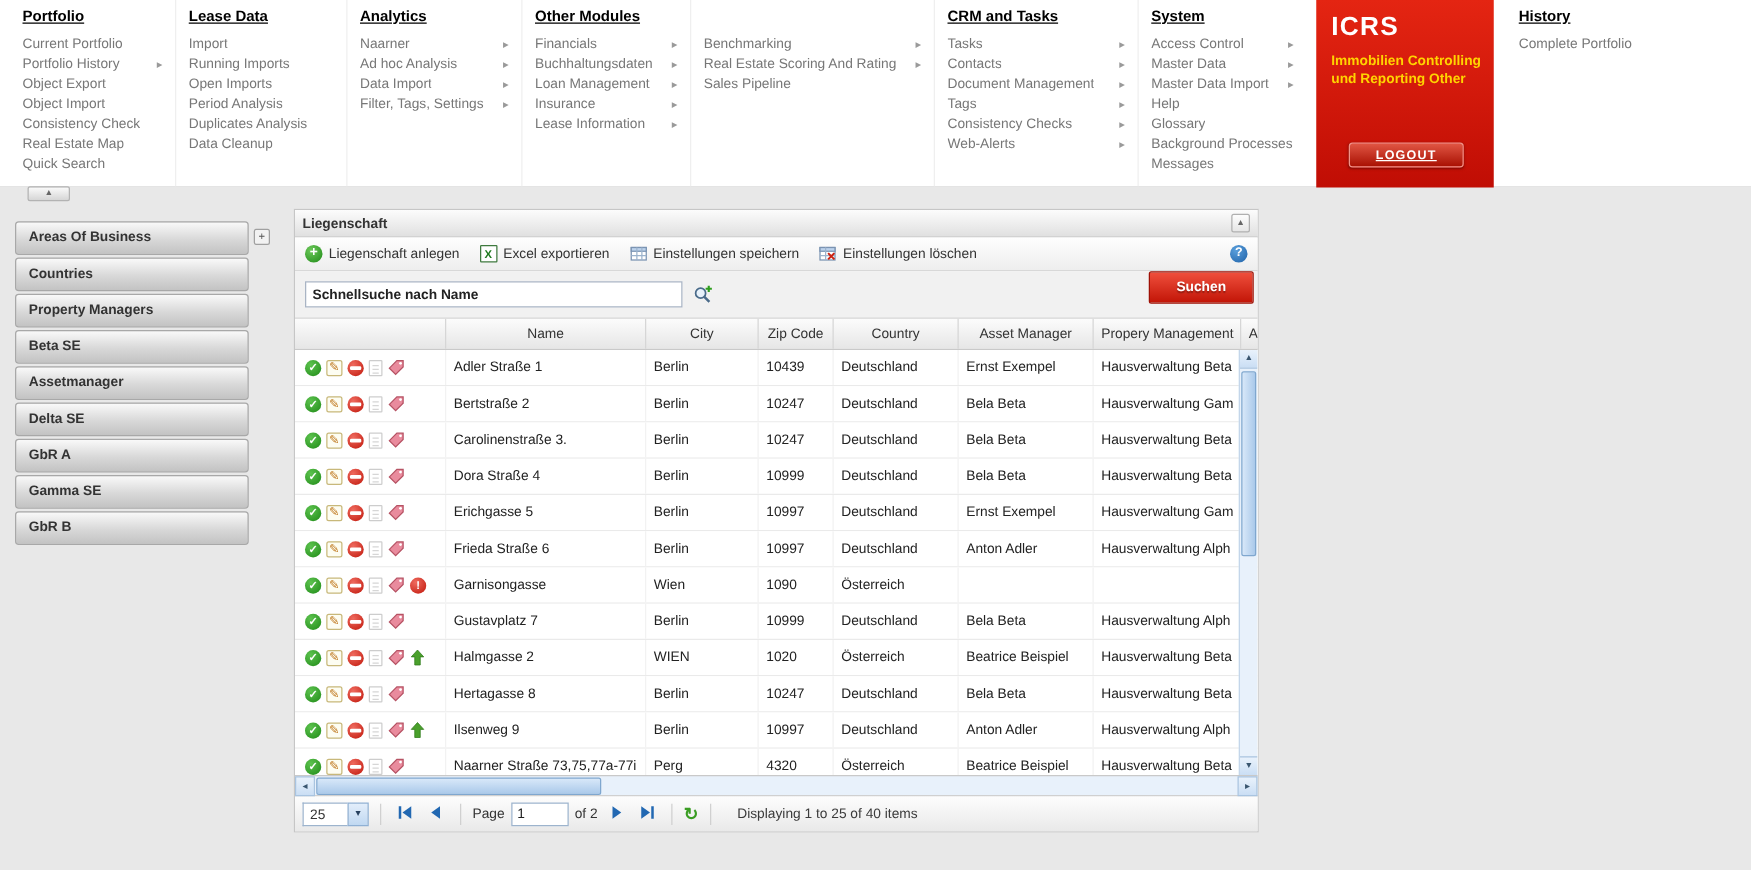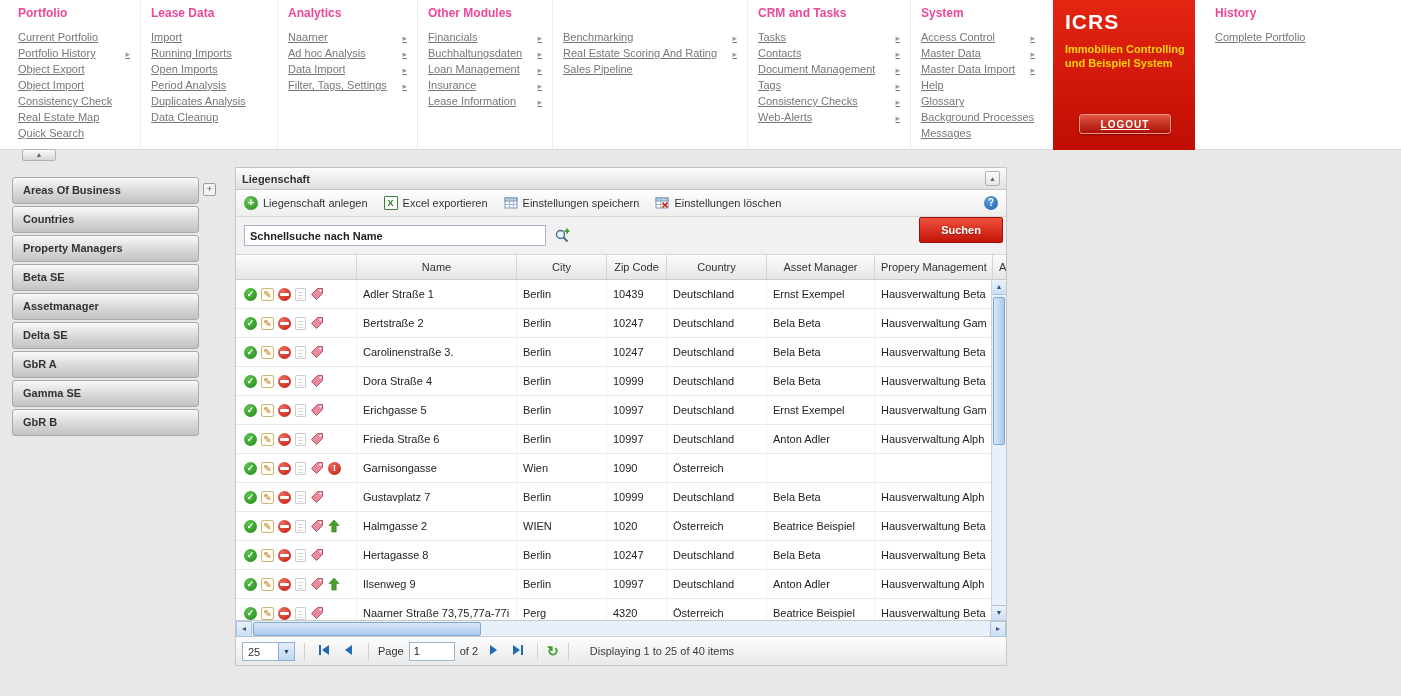--- a/index.html
+++ b/index.html
@@ -12,22 +12,22 @@
             border-bottom:1px solid #dcdcdc; display:flex; align-items:stretch; }
   .menu-columns { display:flex; padding-left:8px; }
   .menu-col { padding:6px 10px 0 10px; border-left:1px solid #efefef; }
   .menu-columns .menu-col:nth-child(1){ width:132px; border-left:none; }
   .menu-columns .menu-col:nth-child(2){ width:137px; }
   .menu-columns .menu-col:nth-child(3){ width:140px; }
   .menu-columns .menu-col:nth-child(4){ width:135px; }
   .menu-columns .menu-col:nth-child(5){ width:195px; }
   .menu-columns .menu-col:nth-child(6){ width:163px; }
   .menu-columns .menu-col:nth-child(7){ width:135px; }
-  .menu-title { font-size:12px; font-weight:bold; color:#ec4899; height:15px; margin-bottom:6px; white-space:nowrap; }
-  .menu-item { display:flex; align-items:flex-end; height:16px; color:#777; cursor:pointer; white-space:nowrap;text-decoration:underline; }
+  .menu-title { font-size:12px; font-weight:bold; color:#000000; height:15px; margin-bottom:6px; white-space:nowrap;text-decoration:underline; }
+  .menu-item { display:flex; align-items:center; height:16px; color:#777; cursor:pointer; white-space:nowrap; }
   .mi-label { overflow:hidden; text-overflow:ellipsis; }
   .mi-arrow { margin-left:auto; color:#9a9a9a; font-size:9px; padding-left:6px; }
 
   
   .brand { width:142px; height:150px; margin-left:8px; background:linear-gradient(180deg,#e42512,#c00d04);
            display:flex; flex-direction:column; padding:10px 10px 0 12px; }
   .brand-name { color:#fff; font-weight:bold; font-size:21px; letter-spacing:1px; }
   .brand-tagline { color:#ffd400; font-weight:bold; font-size:11px; line-height:14px; margin-top:8px; }
   .logout { margin:auto auto 16px auto; width:92px; height:20px; background:linear-gradient(#e05543,#a91103);
             border:1px solid #ef9389; border-radius:3px; color:#fff; font-weight:bold; font-size:10px;
@@ -291,21 +291,21 @@
           <div class="menu-item">
             <span class="mi-label">Messages</span>
           </div>
         </div>
       </div>
 
     <div class="brand">
       <div class="brand-name">ICRS</div>
       <div class="brand-tagline">
         <span>Immobilien Controlling</span><br>
-        <span>und Beispiel System</span>
+        <span>und Reporting Other</span>
       </div>
       <button class="logout">LOGOUT</button>
     </div>
 
     <div class="menu-col history-col">
       <div class="menu-title">History</div>
       <div class="menu-item">
         <span class="mi-label">Complete Portfolio</span>
       </div>
     </div>

